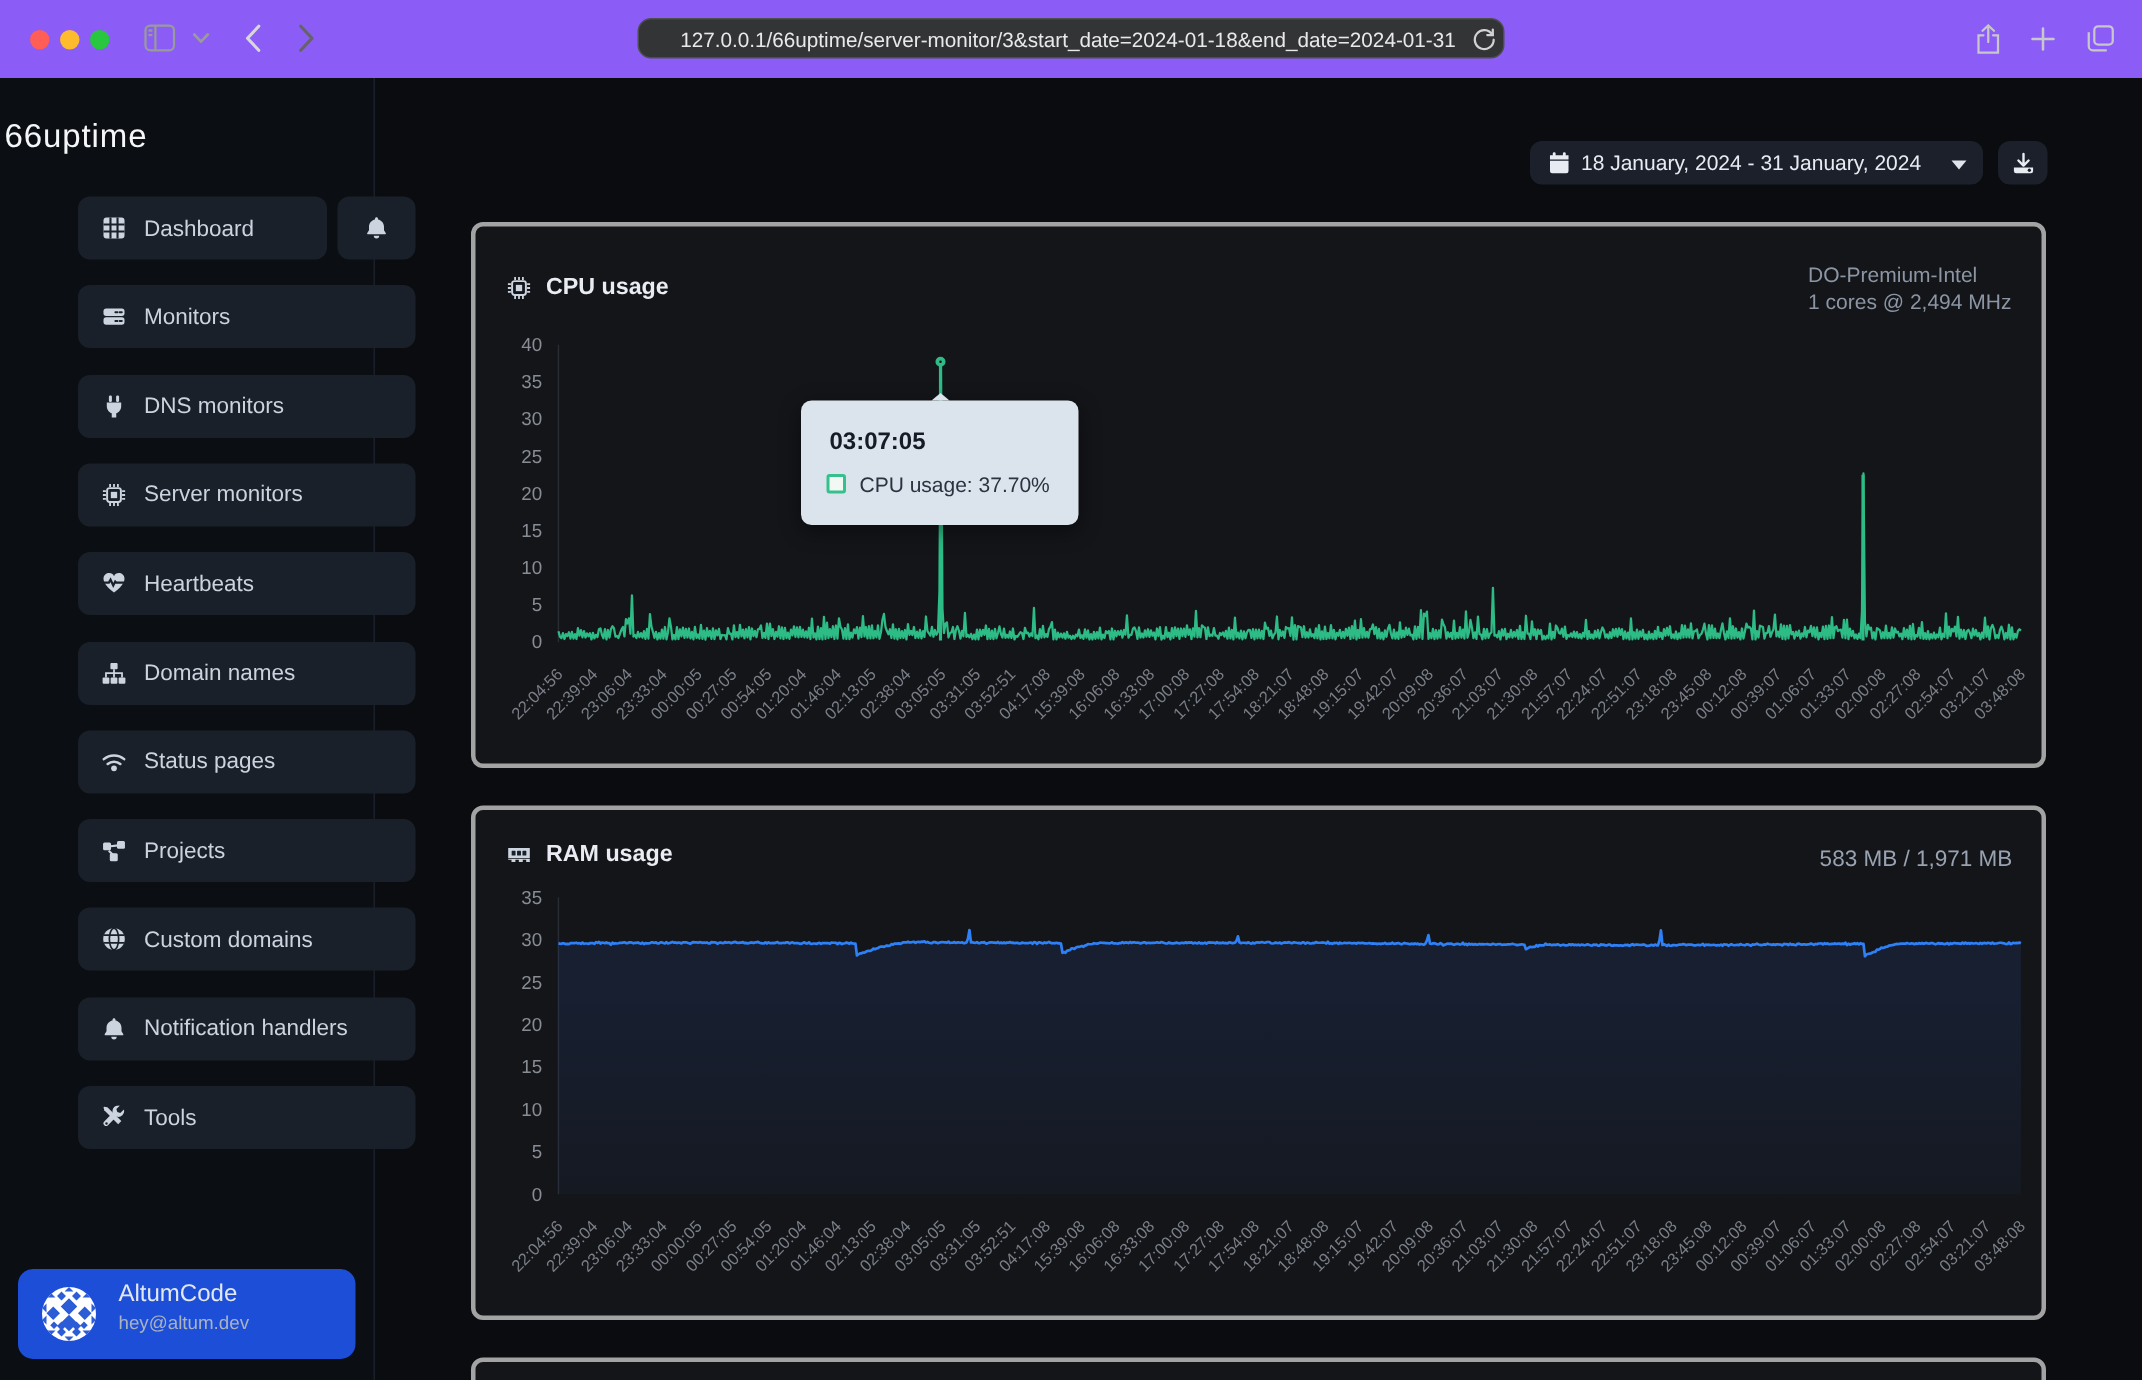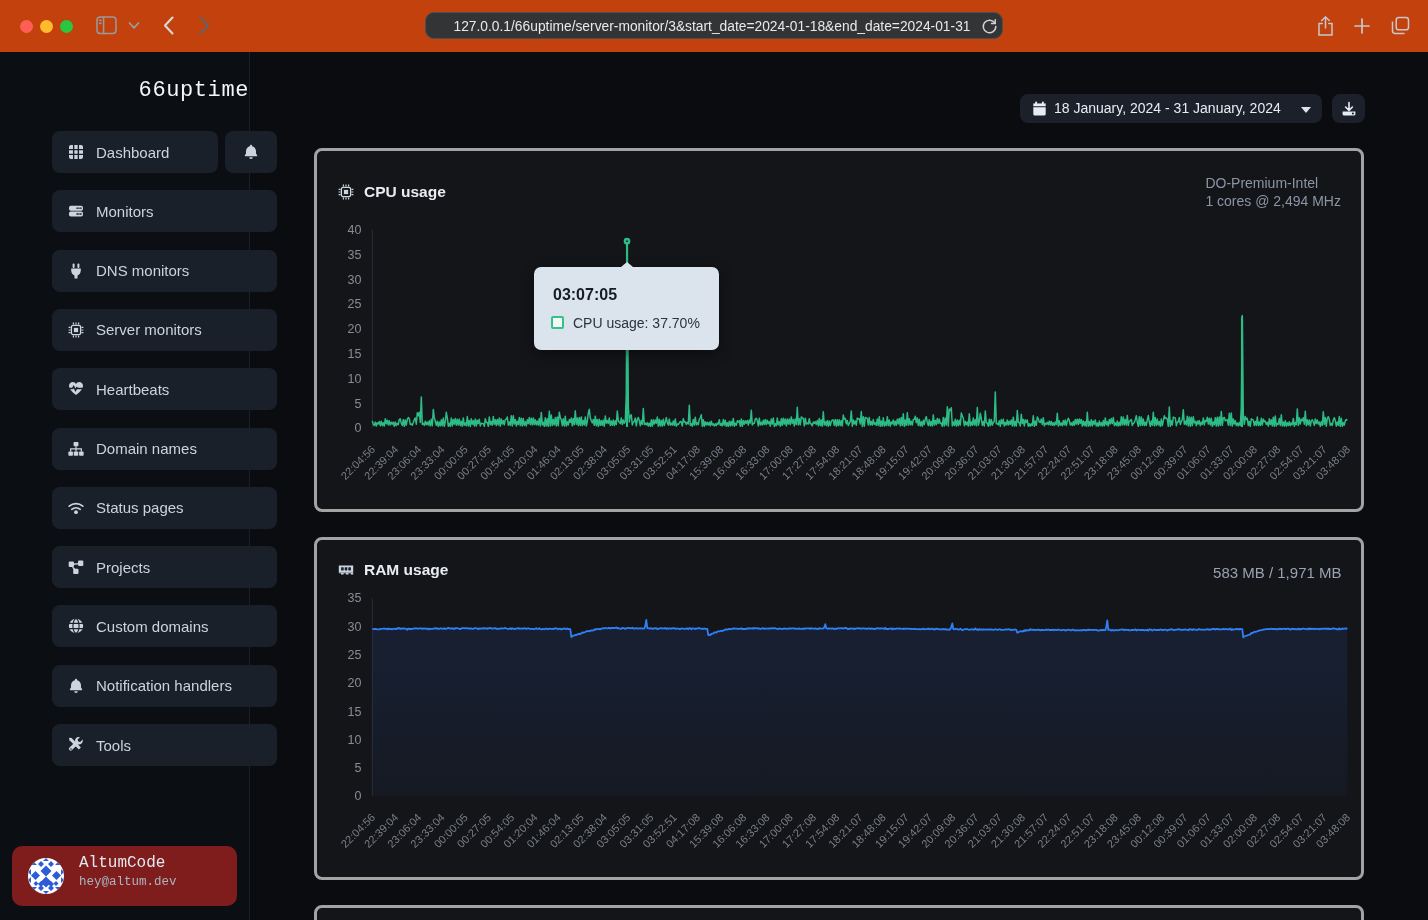--- a/index.html
+++ b/index.html
@@ -1,27 +1,27 @@
 <!DOCTYPE html>
 <html><head><meta charset="utf-8"><title>66uptime</title><style>
 * { margin:0; padding:0; box-sizing:border-box; }
 html,body { width:1428px; height:920px; overflow:hidden; background:#0a0c10; font-family:"Liberation Sans",sans-serif; }
-#chrome { position:absolute; left:0; top:0; width:1428px; height:52px; background:#c2410c; }
+#chrome { position:absolute; left:0; top:0; width:1428px; height:52px; background:#8b5cf6; }
 .tl { position:absolute; top:19.5px; width:13px; height:13px; border-radius:50%; }
 .ci { position:absolute; z-index:3; }
 #urlbar { position:absolute; left:425px; top:12px; width:578px; height:27px; border-radius:9px; background:#333436; border:1px solid #4d4e50; }
 #urltext { position:absolute; left:22px; right:26px; top:0; height:27px; line-height:27px; text-align:center; color:#e9e9eb; font-size:13.8px; white-space:nowrap; }
 #app { position:absolute; left:0; top:52px; width:1428px; height:868px; background:#0a0c10; }
 #sidebar { position:absolute; left:0; top:0; width:250px; height:868px; background:#0b0e13; border-right:1px solid #1a202b; }
-#logotext { position:absolute; left:16px; top:26px; width:233px; text-align:right; color:#f4f6f8; font-size:22px; font-weight:500; letter-spacing:0.6px;font-family:Liberation Mono, monospace; }
+#logotext { position:absolute; left:3px; top:26px; width:233px; text-align:left; color:#f4f6f8; font-size:22px; font-weight:500; letter-spacing:0.6px; }
 .nbtn { position:absolute; left:12px; width:225px; height:42px; background:#1a202a; border-radius:8px; display:flex; align-items:center; padding-left:16px; color:#cbd3de; font-size:15px;margin-left:40px; }
 .nbtn svg { flex:0 0 auto; }
 .nbtn span { margin-left:12px; white-space:nowrap; }
 .bellbtn { left:185px; width:52px; justify-content:center; padding-left:0; }
-#usercard { position:absolute; left:12px; top:794px; width:225px; height:60px; background:#7f1d1d; border-radius:10px;font-family:Liberation Mono, monospace; }
+#usercard { position:absolute; left:12px; top:794px; width:225px; height:60px; background:#1d4ed8; border-radius:10px; }
 #usercard svg { position:absolute; left:16px; top:12px; }
 #uname { position:absolute; left:67px; top:8px; color:#e2e8ef; font-size:16px; }
 #umail { position:absolute; left:67px; top:29px; color:#aab3bf; font-size:12.5px; }
 #main { position:absolute; left:250px; top:0; width:1178px; height:868px; }
 #datebtn { position:absolute; left:770px; top:42px; width:302px; height:29px; background:#1b202b; border-radius:8px; color:#e8ecf2; font-size:14px; }
 #datebtn svg { position:absolute; left:12px; top:7px; }
 #datebtn .dtext { position:absolute; left:34px; top:0; line-height:29px; }
 #datebtn .caret { position:absolute; right:11px; top:12.5px; width:0; height:0; border-left:5px solid transparent; border-right:5px solid transparent; border-top:6px solid #dfe4ea; }
 #dlbtn { position:absolute; left:1082px; top:42px; width:33px; height:29px; background:#1b202b; border-radius:8px; }
 #dlbtn svg { position:absolute; left:8.5px; top:6.5px; }

